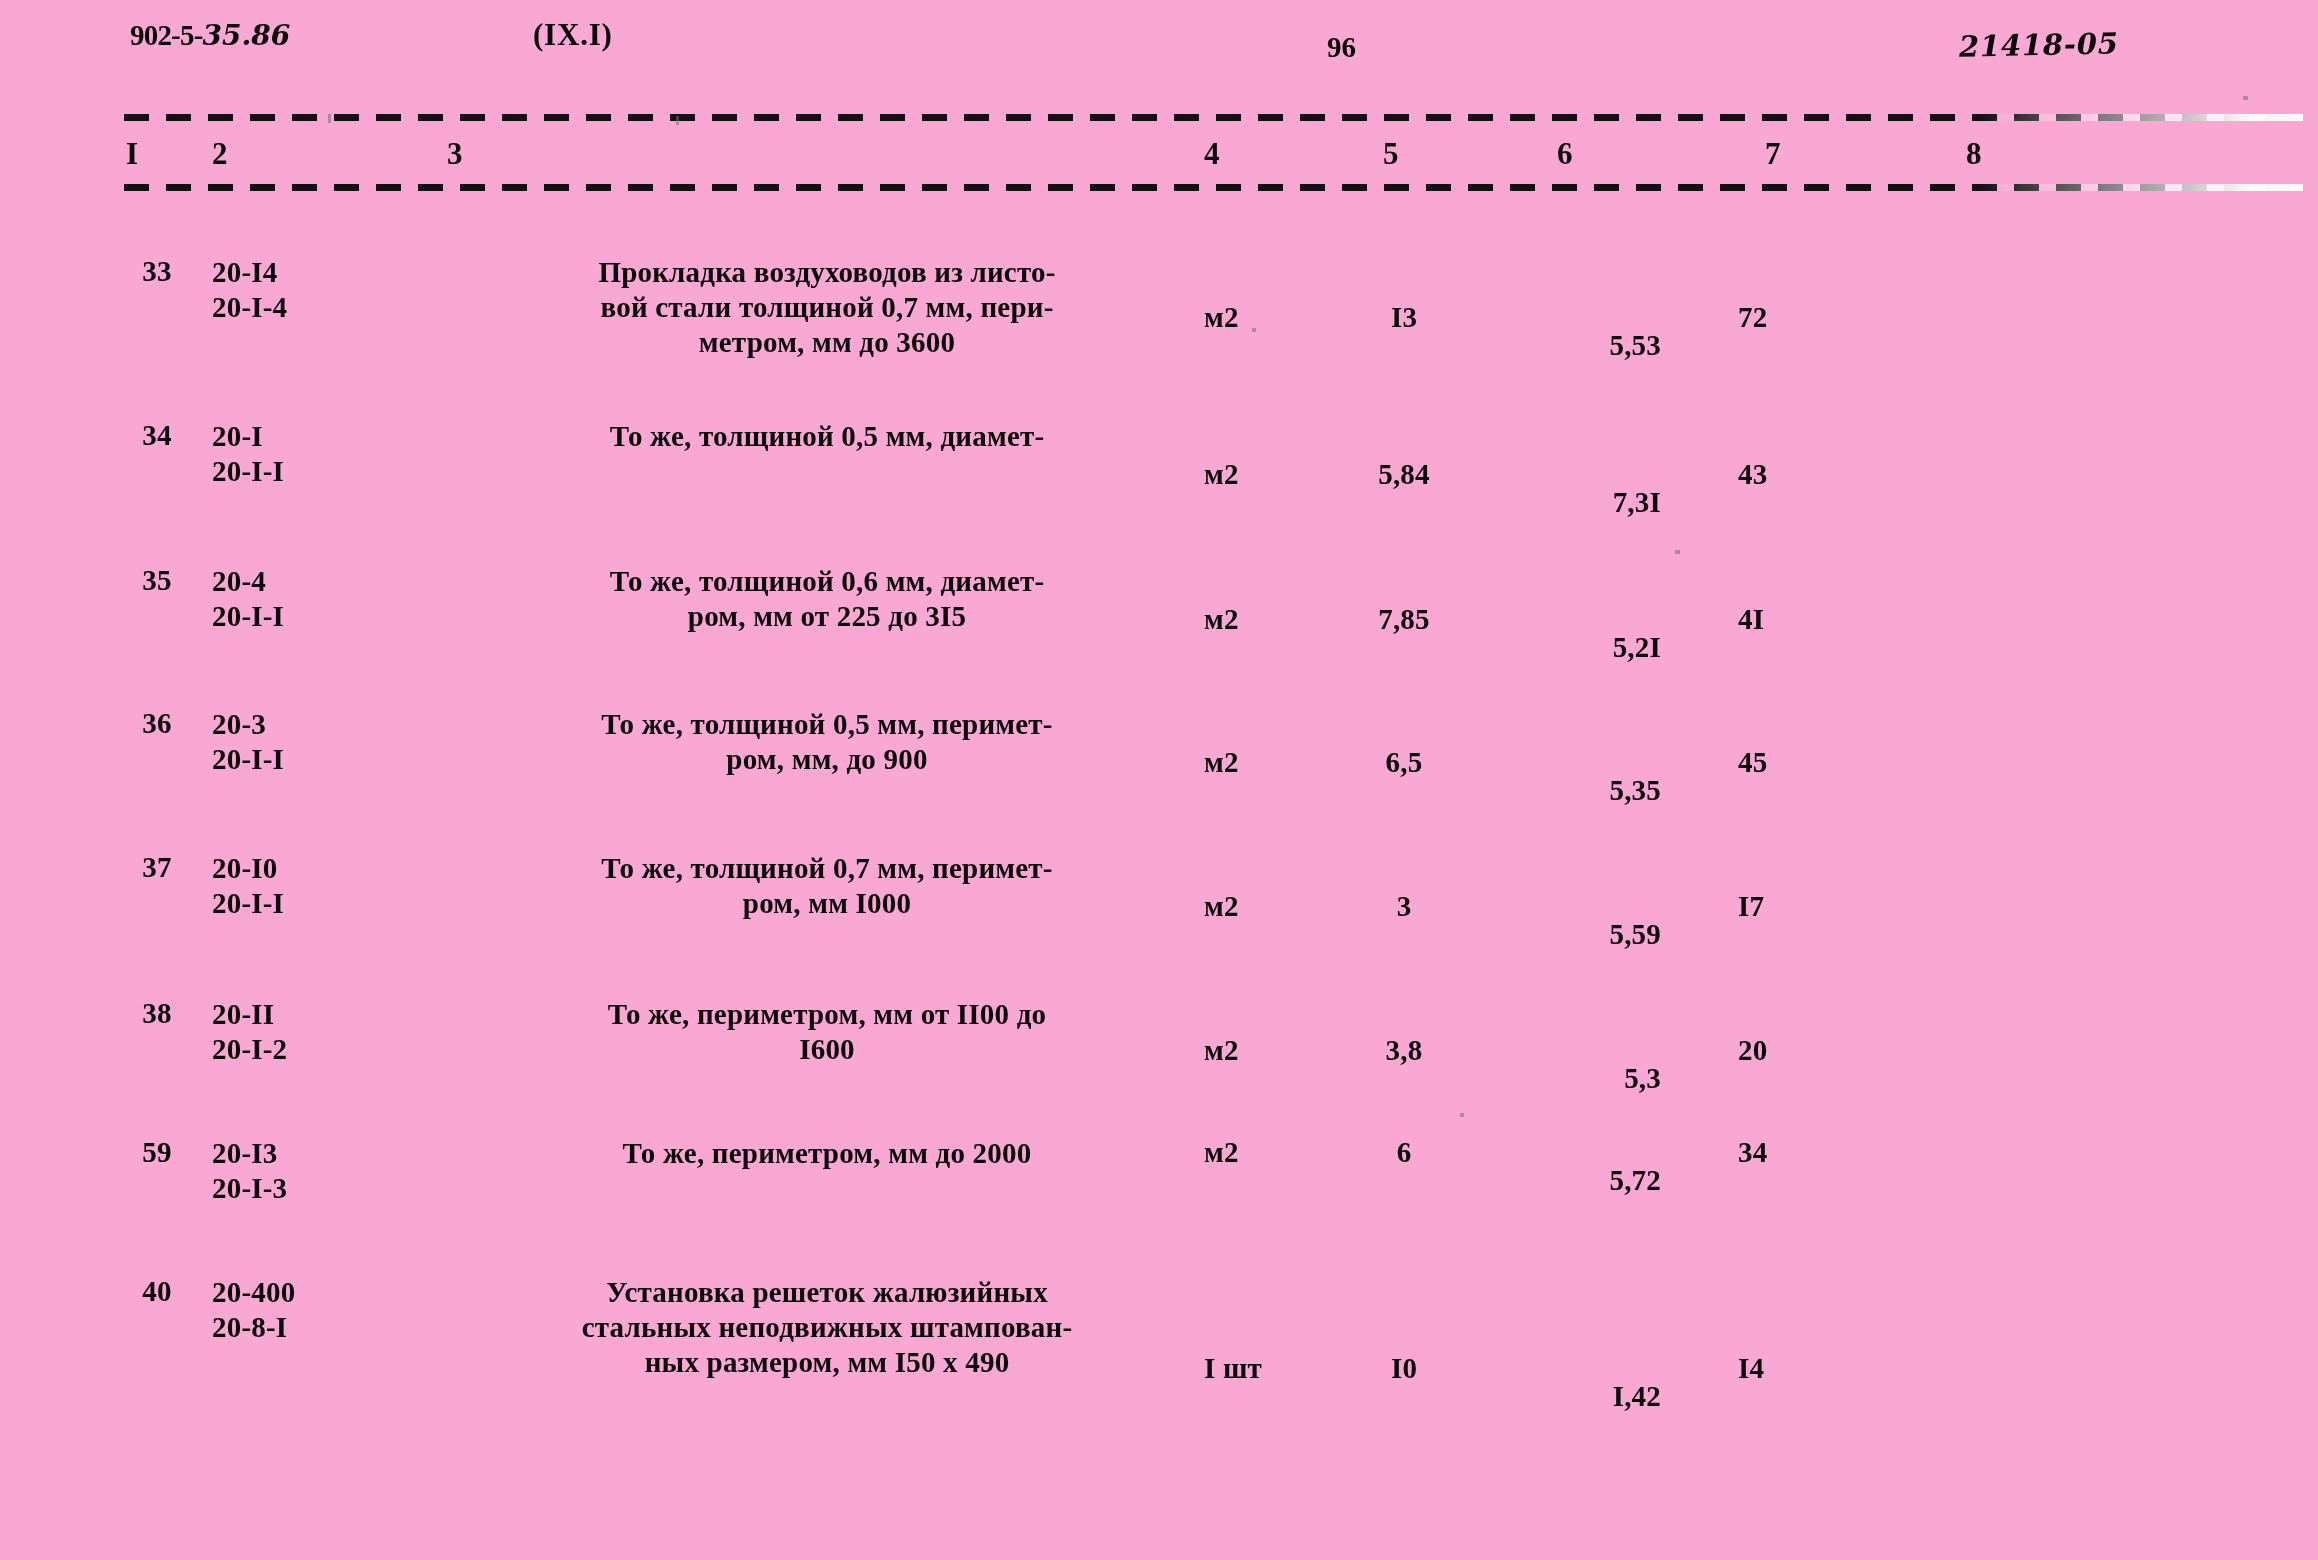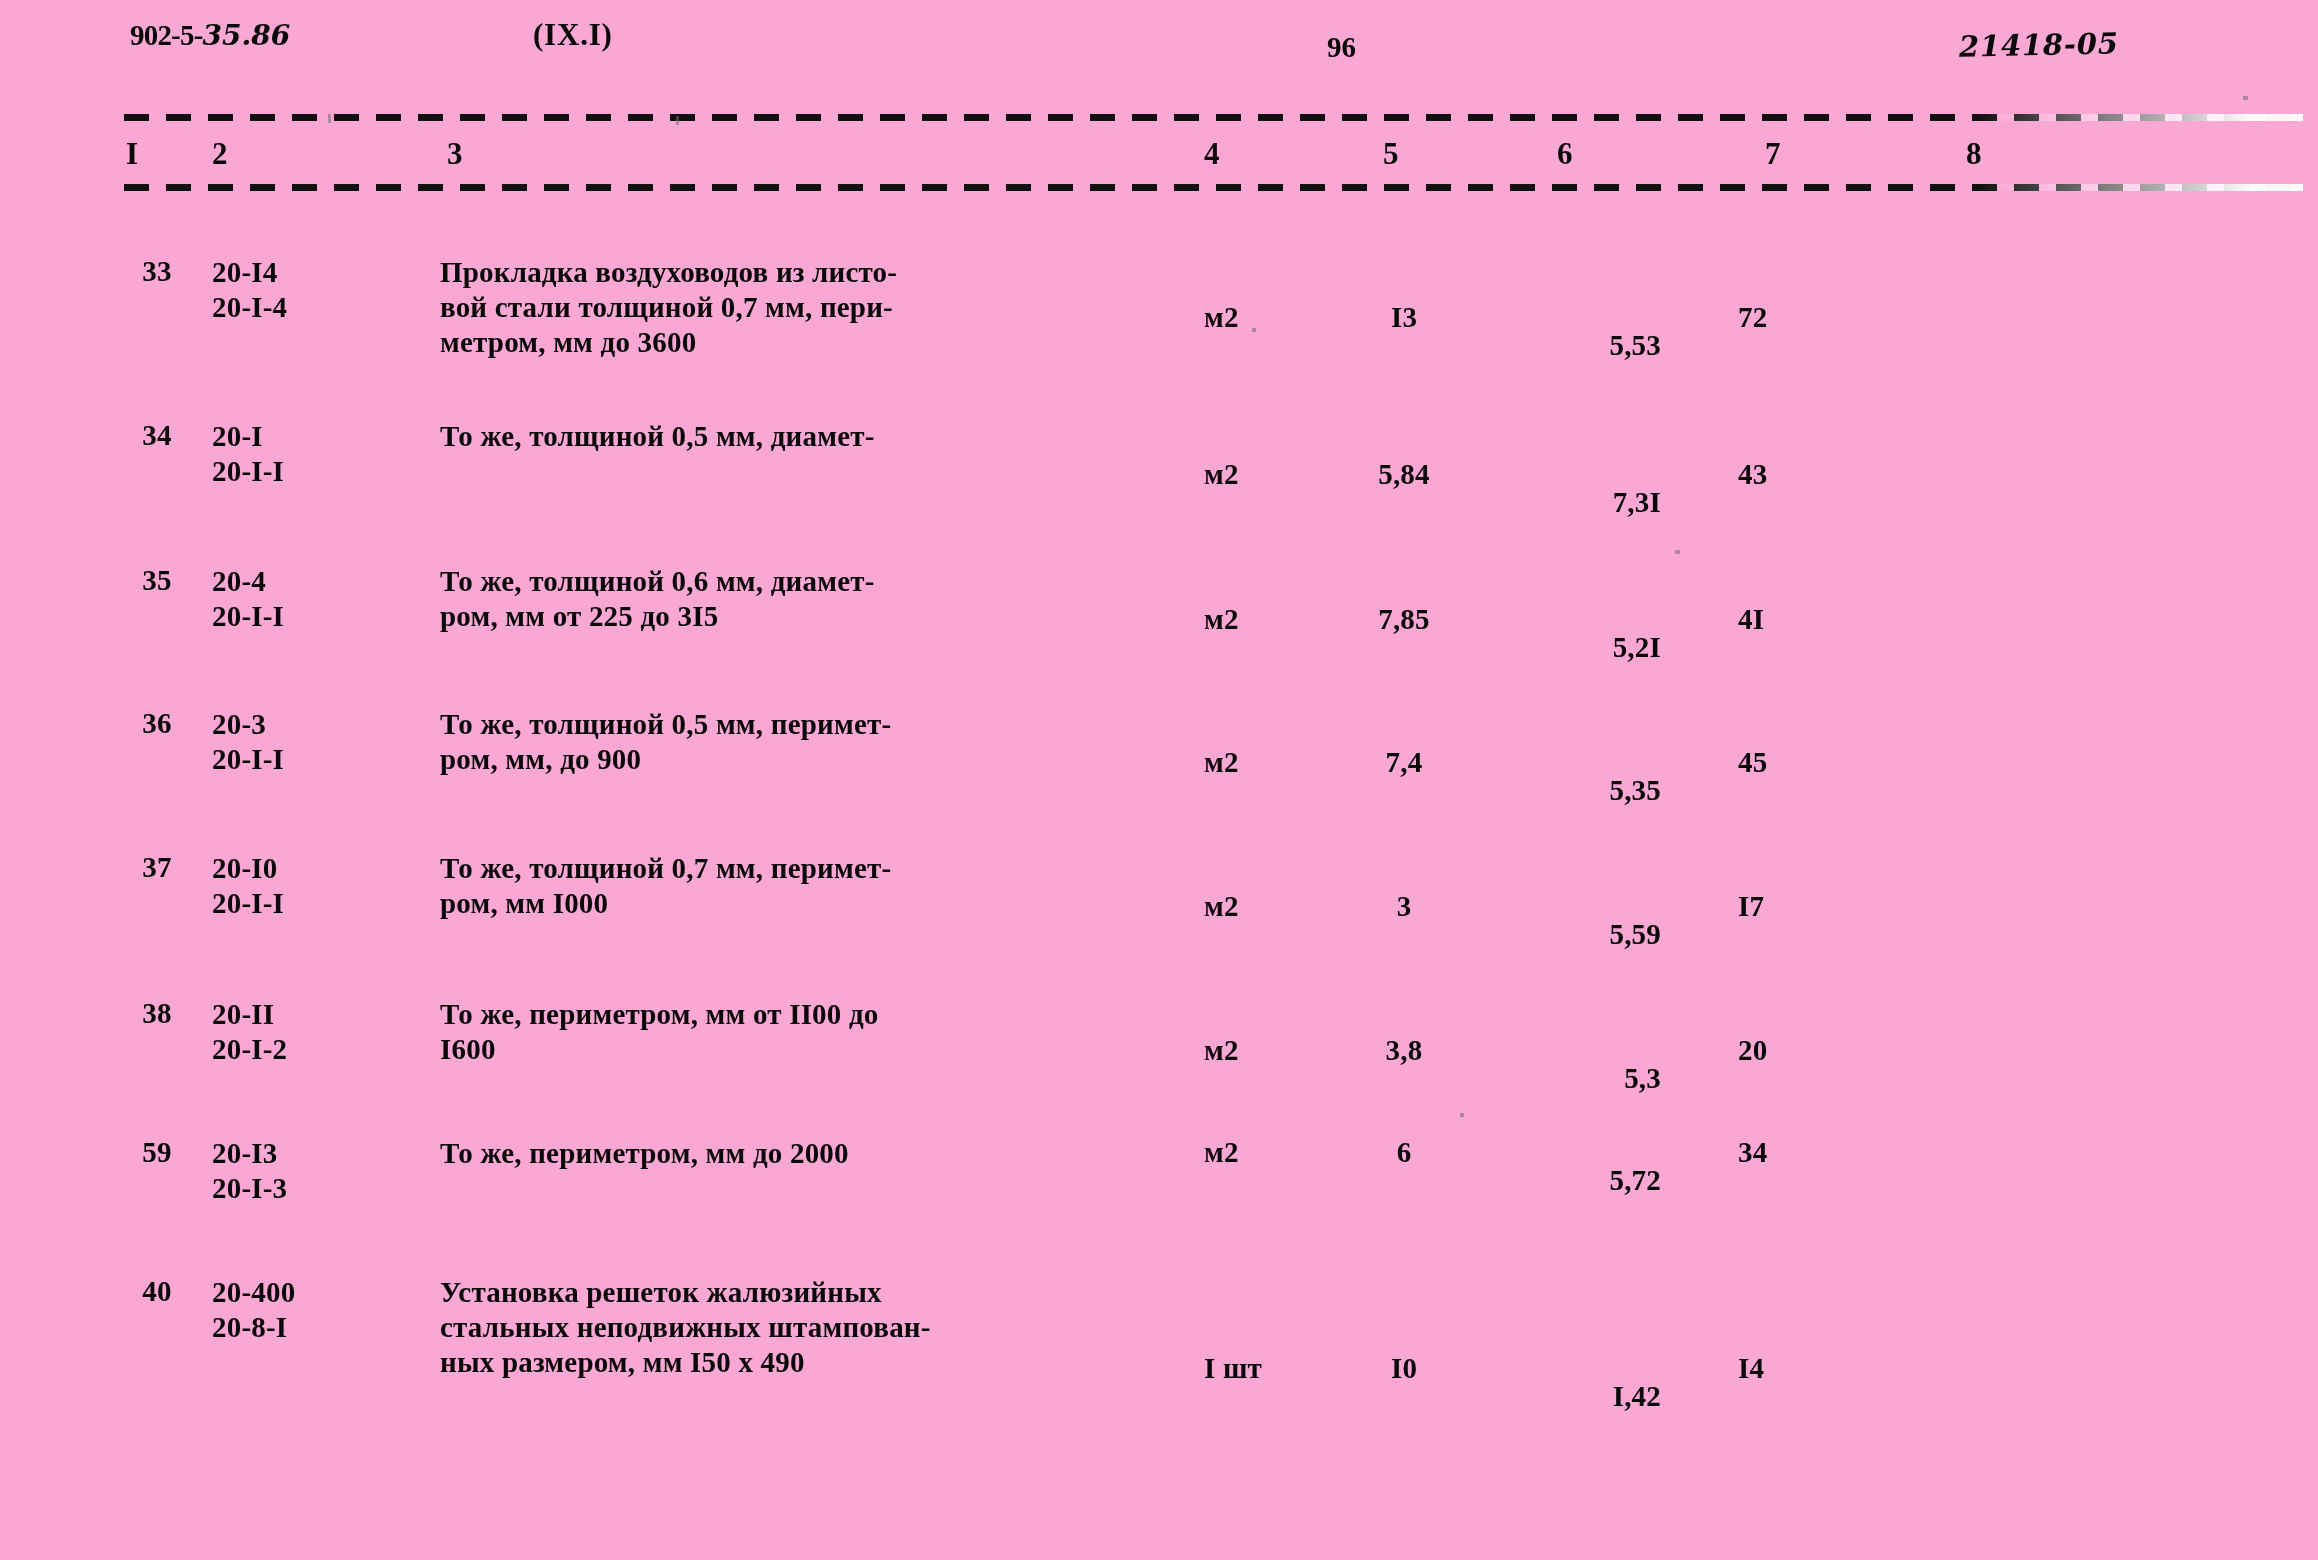--- a/index.html
+++ b/index.html
@@ -149,24 +149,25 @@
     position: absolute;
     left: 212px;
     top: 0;
     width: 201px;
     white-space: nowrap;
     line-height: 1.20;
   }
   .c-codes div { white-space: nowrap; }
   .c-desc {
     position: absolute;
-    left: 440px;
+    left: 456px;
     top: 0;
     width: 742px;
     line-height: 1.20;
+    text-align: center;
   }
   .c-desc div { white-space: nowrap; }
   .c-unit {
     position: absolute;
     left: 1204px;
     width: 100px;
     text-align: left;
     white-space: nowrap;
   }
   .c-v5 {
@@ -288,21 +289,21 @@
         <div class="c-no">36</div>
         <div class="c-codes">
           <div>20-3</div>
           <div>20-I-I</div>
         </div>
         <div class="c-desc">
           <div>То же, толщиной 0,5 мм, перимет-</div>
           <div>ром, мм, до 900</div>
         </div>
         <div class="c-unit" style="top: 39px;">м2</div>
-        <div class="c-v5" style="top: 39px;">7,4</div>
+        <div class="c-v5" style="top: 39px;">6,5</div>
         <div class="c-v6" style="top: 39px;">5,35</div>
         <div class="c-v7" style="top: 39px;">45</div>
         <div class="c-v8" style="top: 39px;"></div>
       </div>
       <div class="row" style="position: absolute; top: 596px;">
         <div class="c-no">37</div>
         <div class="c-codes">
           <div>20-I0</div>
           <div>20-I-I</div>
         </div>

